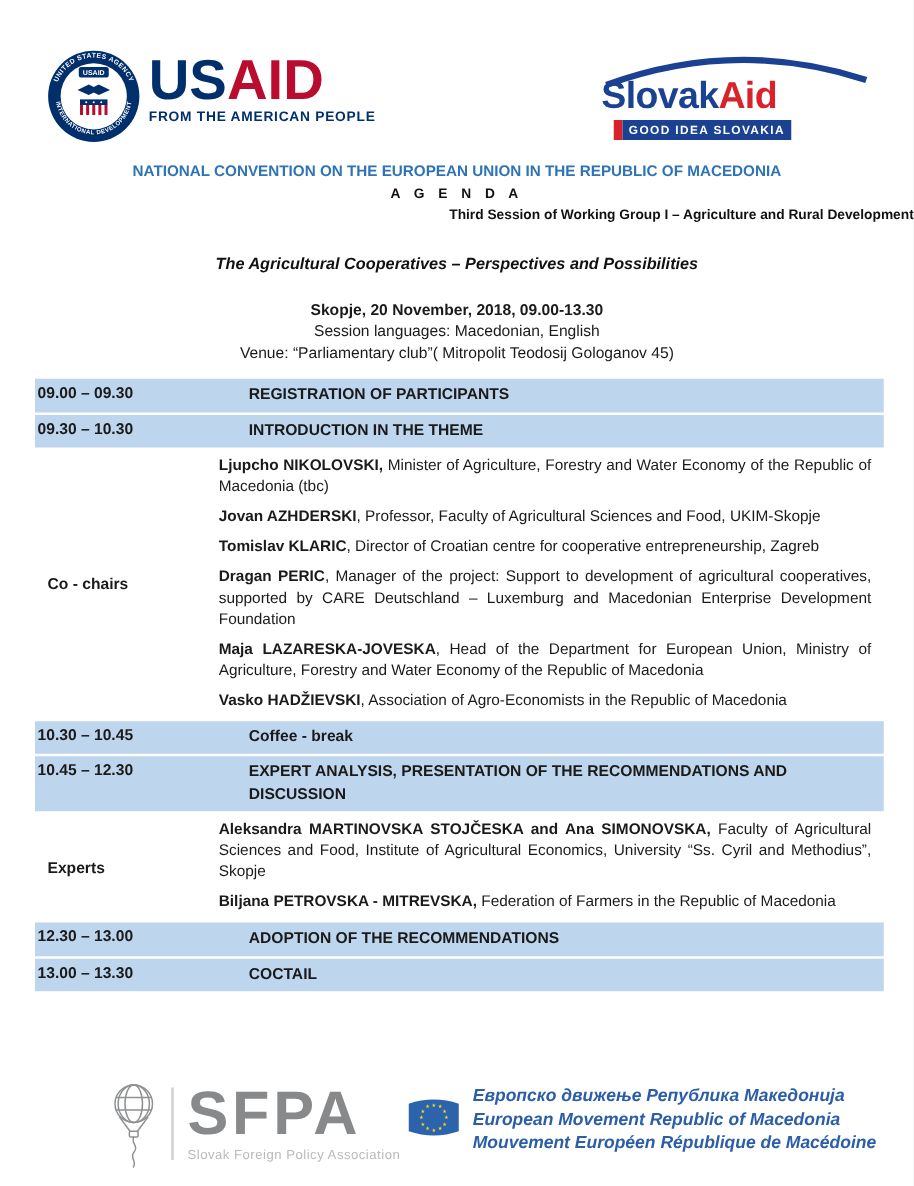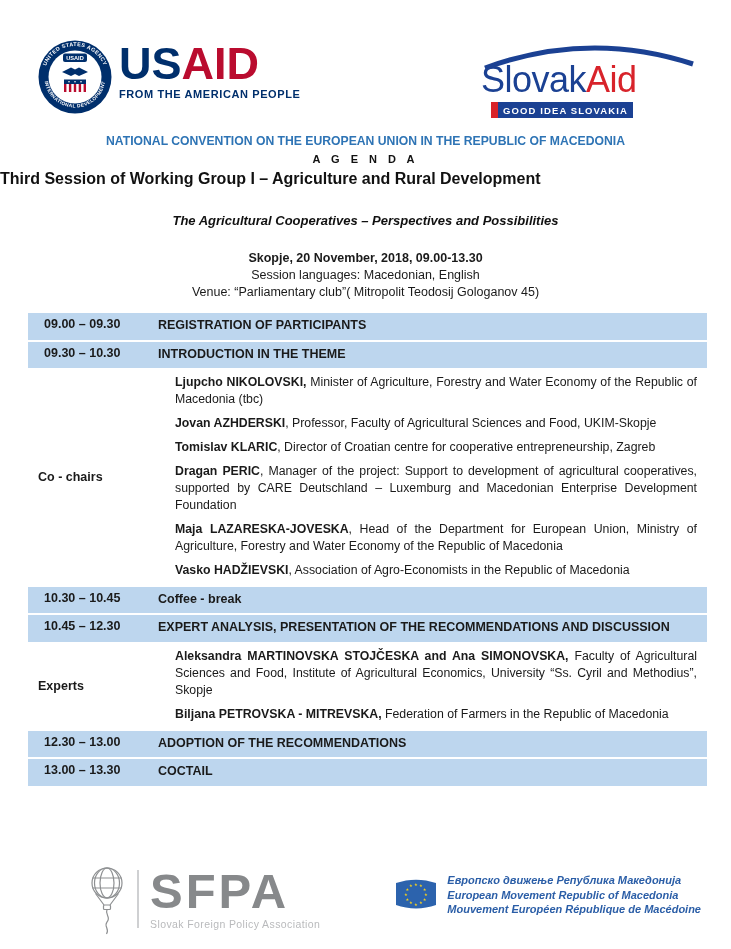--- a/index.html
+++ b/index.html
@@ -12,56 +12,56 @@
   
   .top-logos { display:flex; justify-content:space-between; align-items:flex-start; padding:40px 34px 0 38px; }
   .usaid { display:flex; align-items:flex-start; }
   .usaid-text { margin:6px 0 0 7px; }
   .usaid-word { font-size:45px; font-weight:bold; letter-spacing:0px; line-height:0.82; }
   .usaid-us { color:#002F6C; }
   .usaid-aid { color:#BA0C2F; }
   .usaid-tagline { color:#002F6C; font-weight:bold; font-size:11px; letter-spacing:0.6px; margin-top:5px; }
   .slovakaid { position:relative; width:216px; padding-top:22px; margin-top:0; }
   .slovak-arc { position:absolute; top:0; left:0; }
-  .slovak-word { font-size:36px; font-weight:normal; line-height:1; letter-spacing:-0.5px; }
+  .slovak-word { font-size:30px; font-weight:bold; line-height:1; letter-spacing:-0.5px; }
   .sl-slovak { color:#1B4193; }
   .sl-aid { color:#D8232A; }
   .slovak-bar { display:flex; height:16px; width:142px; margin:4px 0 0 10px; }
   .slovak-bar .red { width:7px; background:#D8232A; }
   .slovak-bar .navy { flex:1; background:#1B4193; color:#fff; font-size:9.5px; font-weight:bold;
       letter-spacing:1.1px; display:flex; align-items:center; justify-content:center; }
   
   .convention { color:#2E74B5; font-weight:bold; font-size:12.2px; text-align:center; margin-top:16px; }
   .agenda-label { font-weight:bold; font-size:11px; letter-spacing:4px; text-align:center; margin-top:5px; color:#111; }
-  .session-title { font-weight:bold; font-size:16px; text-align:left; margin-top:5px; color:#111; }
+  .session-title { font-weight:bold; font-size:11px; text-align:right; margin-top:5px; color:#111; }
   .topic { font-weight:bold; font-style:italic; font-size:13px; text-align:center; margin-top:25px; color:#111; }
   .date-line { font-weight:bold; font-size:12.5px; text-align:center; margin-top:23px; }
   .sub-line { font-size:12.5px; text-align:center; margin-top:3px; }
   
   .agenda { margin:14px 24px 0 28px; width:679px; }
   .slot-row { background:#BDD6EE; display:flex; padding:4px 0 5px; margin-bottom:2px; }
-  .slot-time { width:130px; padding-left:16px; font-weight:bold; font-size:12.5px; flex:none; }
+  .slot-time { width:171px; padding-left:2px; font-weight:bold; font-size:12.5px; flex:none; }
   .slot-title { flex:1; font-weight:bold; font-size:12.5px; padding-right:14px; line-height:1.4; }
   .people { display:flex; padding:4px 0 5px; margin-bottom:2px; background:#fff;align-items:center; }
   .people.middle { align-items:center; }
   .people-label { width:147px; padding-left:10px; font-weight:bold; font-size:12.5px; flex:none; }
   .people.top .people-label { padding-top:1px; }
   .entries { flex:1; padding-right:10px; }
   .entries p { font-size:12.3px; line-height:1.38; text-align:justify; margin:0 0 7px; }
   .entries p:last-child { margin-bottom:1px; }
   
   .bottom-logos { position:absolute; left:0; right:0; bottom:12px; display:flex;
       justify-content:space-between; align-items:center; padding:0 30px 0 85px; }
   .sfpa { display:flex; align-items:center; }
   .sfpa-divider { width:2px; height:58px; background:#cfd0d2; margin:0 11px 0 8px; }
   .sfpa-acronym { font-size:49px; font-weight:bold; color:#87898B; letter-spacing:3px; line-height:0.95; }
   .sfpa-name { font-size:10.5px; color:#b9babc; letter-spacing:0.4px; margin-top:3px; }
   .eu-move { display:flex; align-items:center; margin-bottom:8px; }
   .eu-text { margin-left:8px; }
-  .eu-text div { font-size:11px; font-weight:bold; font-style:italic; color:#2B5EA7; line-height:1.32; }
+  .eu-text div { font-size:14px; font-weight:bold; font-style:italic; color:#2B5EA7; line-height:1.32; }
   .eu-star { font-size:4.2px; fill:#FFD617; text-anchor:middle; }
   .seal-arc-text { fill:#ffffff; font-weight:bold; letter-spacing:0.4px; }
 </style>
 </head>
 <body>
 
 <div class="page">
 
   <div class="top-logos">
     <div class="usaid">

